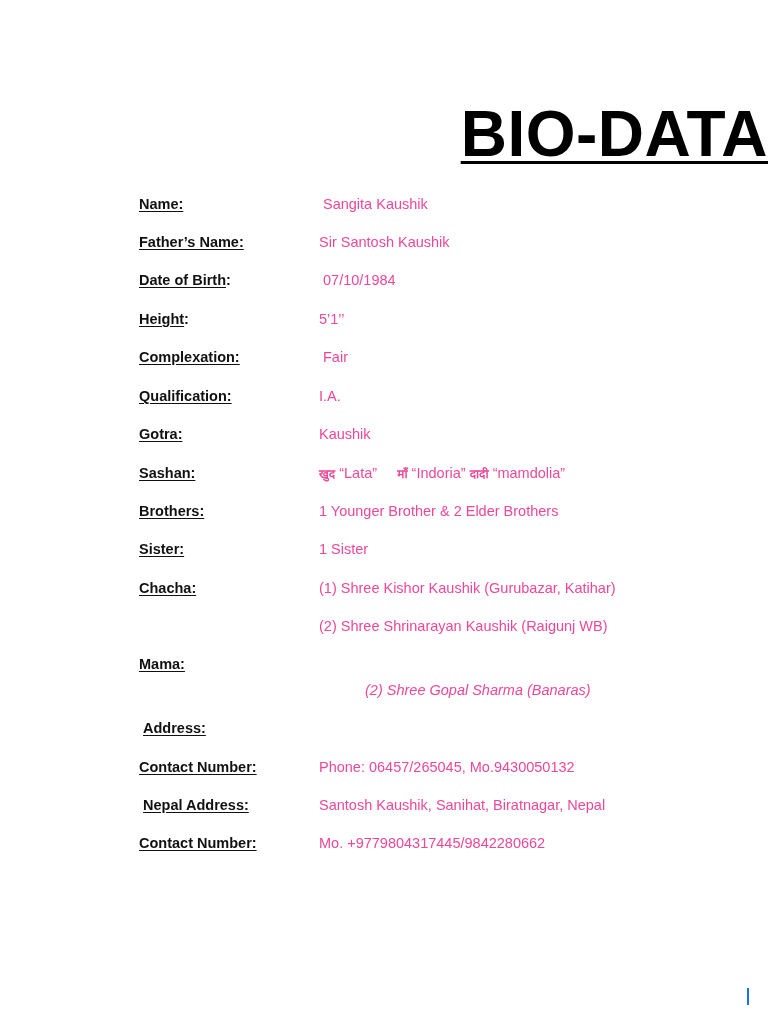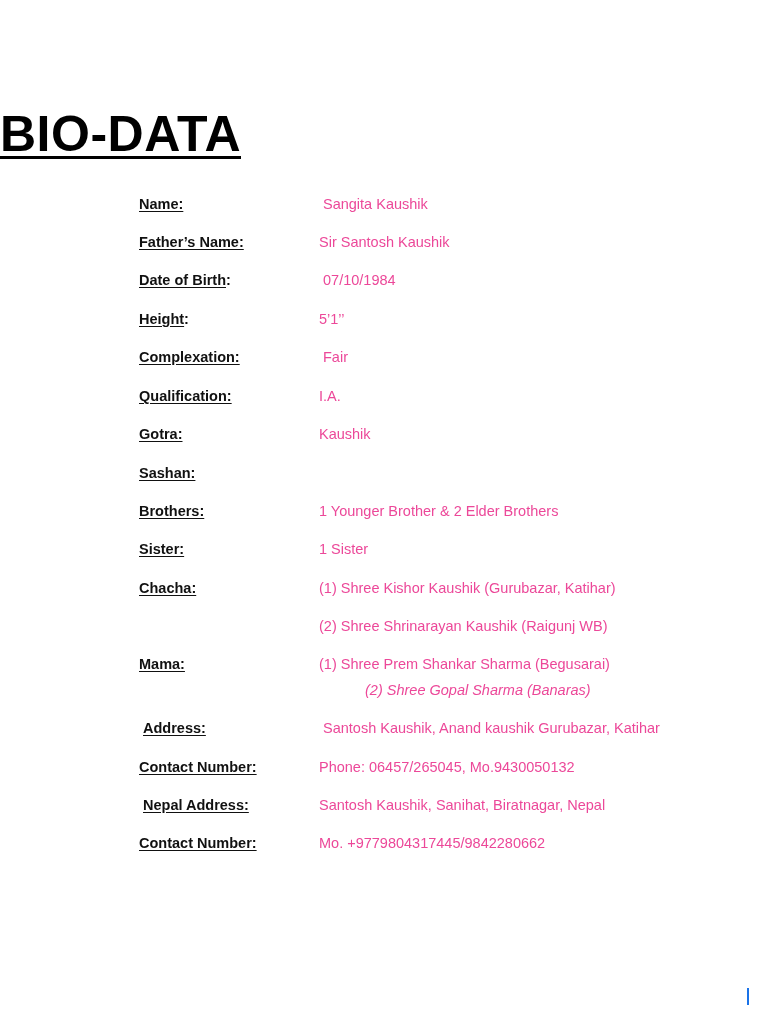--- a/index.html
+++ b/index.html
@@ -13,24 +13,24 @@
       position: relative;
       overflow: hidden;
       font-family: "Liberation Sans", "DejaVu Sans", sans-serif;
       color: #111111;
     }
     .title {
       position: absolute;
       left: 0;
       top: 104px;
       width: 768px;
-      text-align: left;
+      text-align: right;
       font-family: "Liberation Sans", "DejaVu Sans", sans-serif;
       font-weight: bold;
-      font-size: 50px;
+      font-size: 64px;
       line-height: 60px;
       letter-spacing: 0.5px;
       color: #000000;
     }
     .title span {
       text-decoration: underline;
       text-decoration-thickness: 3px;
       text-underline-offset: 5px;
     }
     .row {
@@ -115,20 +115,25 @@
     <span class="value">I.A.</span>
   </div>
 
   <div class="row" style="top:423px;">
     <span class="label"><span class="u">Gotra:</span></span>
     <span class="value">Kaushik</span>
   </div>
 
   <div class="row" style="top:462px;padding-left:19px;">
     <span class="label"><span class="u">Sashan:</span></span>
+    <span class="value">
+      <span class="deva">खुद</span><span> “Lata”</span>&nbsp;&nbsp;&nbsp;&nbsp;
+      <span class="deva">माँ</span><span> “Indoria”</span>
+      <span class="deva">दादी</span><span> “mamdolia”</span>
+    </span>
   </div>
 
   <div class="row" style="top:500px;">
     <span class="label"><span class="u">Brothers:</span></span>
     <span class="value">1 Younger Brother &amp; 2 Elder Brothers</span>
   </div>
 
   <div class="row" style="top:538px;">
     <span class="label"><span class="u">Sister:</span></span>
     <span class="value">1 Sister</span>
@@ -137,29 +142,27 @@
   <div class="row" style="top:577px;">
     <span class="label"><span class="u">Chacha:</span></span>
     <span class="value">(1) Shree Kishor Kaushik (Gurubazar, Katihar)</span>
   </div>
   <div class="row" style="top:615px;">
     <span class="value">(2) Shree Shrinarayan Kaushik (Raigunj WB)</span>
   </div>
 
   <div class="row" style="top:653px;">
     <span class="label"><span class="u">Mama:</span></span>
-    <span class="value">(1) Shree Prem Shankar Sharma (Begusarai)</span>
   </div>
   <div class="row" style="top:679px;font-style:italic;">
     <span class="value indent2">(2) Shree Gopal Sharma (Banaras)</span>
   </div>
 
   <div class="row" style="top:717px;">
     <span class="label shift"><span class="u">Address:</span></span>
-    <span class="value indent4">Santosh Kaushik, Anand kaushik Gurubazar, Katihar</span>
   </div>
 
   <div class="row" style="top:756px;">
     <span class="label"><span class="u">Contact Number:</span></span>
     <span class="value">Phone: 06457/265045, Mo.9430050132</span>
   </div>
 
   <div class="row" style="top:794px;">
     <span class="label shift"><span class="u">Nepal Address:</span></span>
     <span class="value">Santosh Kaushik, Sanihat, Biratnagar, Nepal</span>

